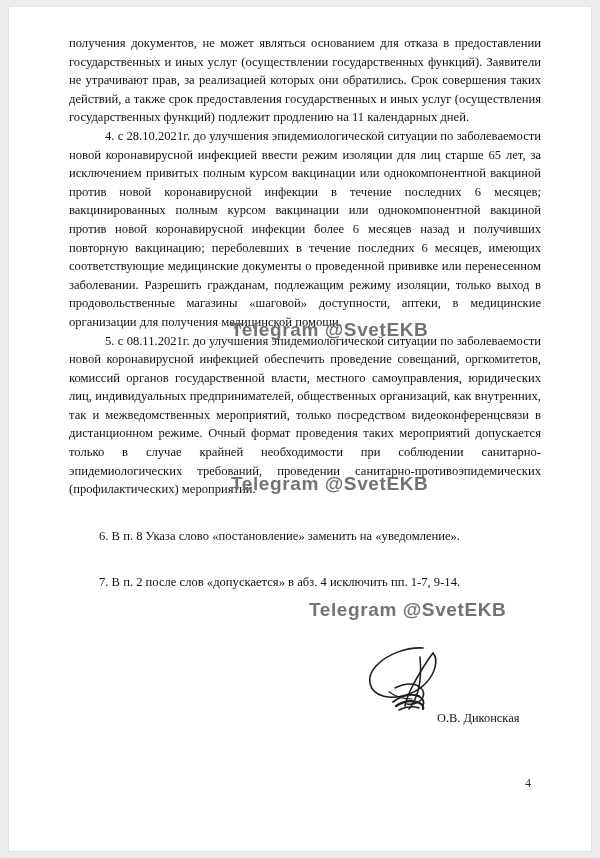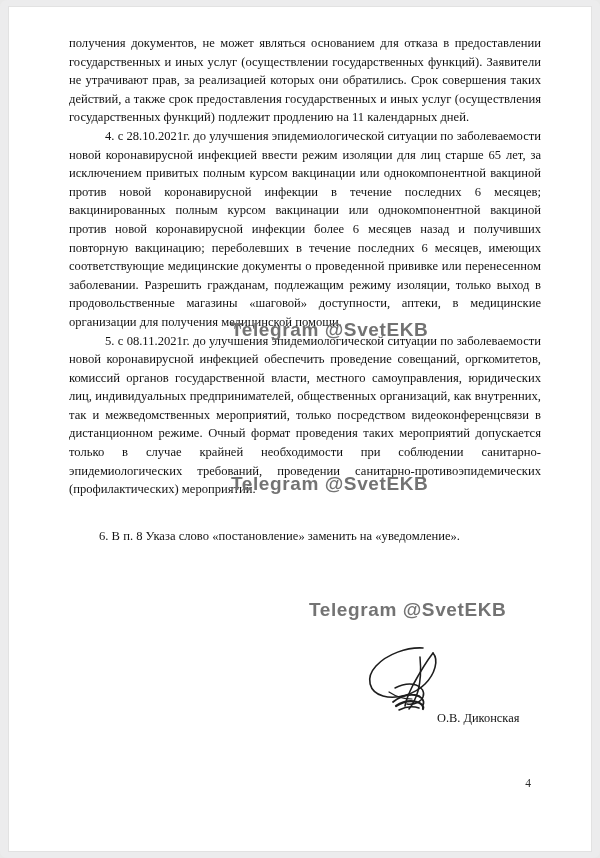--- a/index.html
+++ b/index.html
@@ -124,20 +124,21 @@
     <div class="doc-body">
 
       <p class="para">получения документов, не может являться основанием для отказа в предоставлении государственных и иных услуг (осуществлении государственных функций). Заявители не утрачивают прав, за реализацией которых они обратились. Срок совершения таких действий, а также срок предоставления государственных и иных услуг (осуществления государственных функций) подлежит продлению на 11 календарных дней.</p>
 
       <p class="para indent">4. с 28.10.2021г. до улучшения эпидемиологической ситуации по заболеваемости новой коронавирусной инфекцией ввести режим изоляции для лиц старше 65 лет, за исключением привитых полным курсом вакцинации или однокомпонентной вакциной против новой коронавирусной инфекции в течение последних 6 месяцев; вакцинированных полным курсом вакцинации или однокомпонентной вакциной против новой коронавирусной инфекции более 6 месяцев назад и получивших повторную вакцинацию; переболевших в течение последних 6 месяцев, имеющих соответствующие медицинские документы о проведенной прививке или перенесенном заболевании.  Разрешить гражданам, подлежащим режиму изоляции, только выход в продовольственные магазины «шаговой» доступности, аптеки, в медицинские организации для получения медицинской помощи.</p>
 
       <p class="para indent">5. с 08.11.2021г. до улучшения эпидемиологической ситуации по заболеваемости новой коронавирусной инфекцией обеспечить проведение совещаний, оргкомитетов, комиссий органов государственной власти, местного самоуправления, юридических лиц, индивидуальных предпринимателей, общественных организаций, как внутренних, так и межведомственных мероприятий, только посредством видеоконференцсвязи в дистанционном режиме. Очный формат проведения таких мероприятий допускается только в случае крайней необходимости при соблюдении санитарно-эпидемиологических требований, проведении санитарно-противоэпидемических (профилактических) мероприятий.</p>
 
       <p class="para small-indent no-just">6. В п. 8 Указа слово «постановление» заменить на «уведомление».</p>
 
+      <p class="para small-indent no-just">7. В п. 2 после слов «допускается» в абз. 4 исключить пп. 1-7, 9-14.</p>
 
       <div class="spacer-lg"></div>
 
     </div>
 
     <div class="sig-block">
 
       <div class="sig-graphic">
         <svg viewBox="0 0 120 72" width="120" height="72" xmlns="http://www.w3.org/2000/svg">
           <g fill="none" stroke="#1d1d1d" stroke-linecap="round" stroke-linejoin="round">

